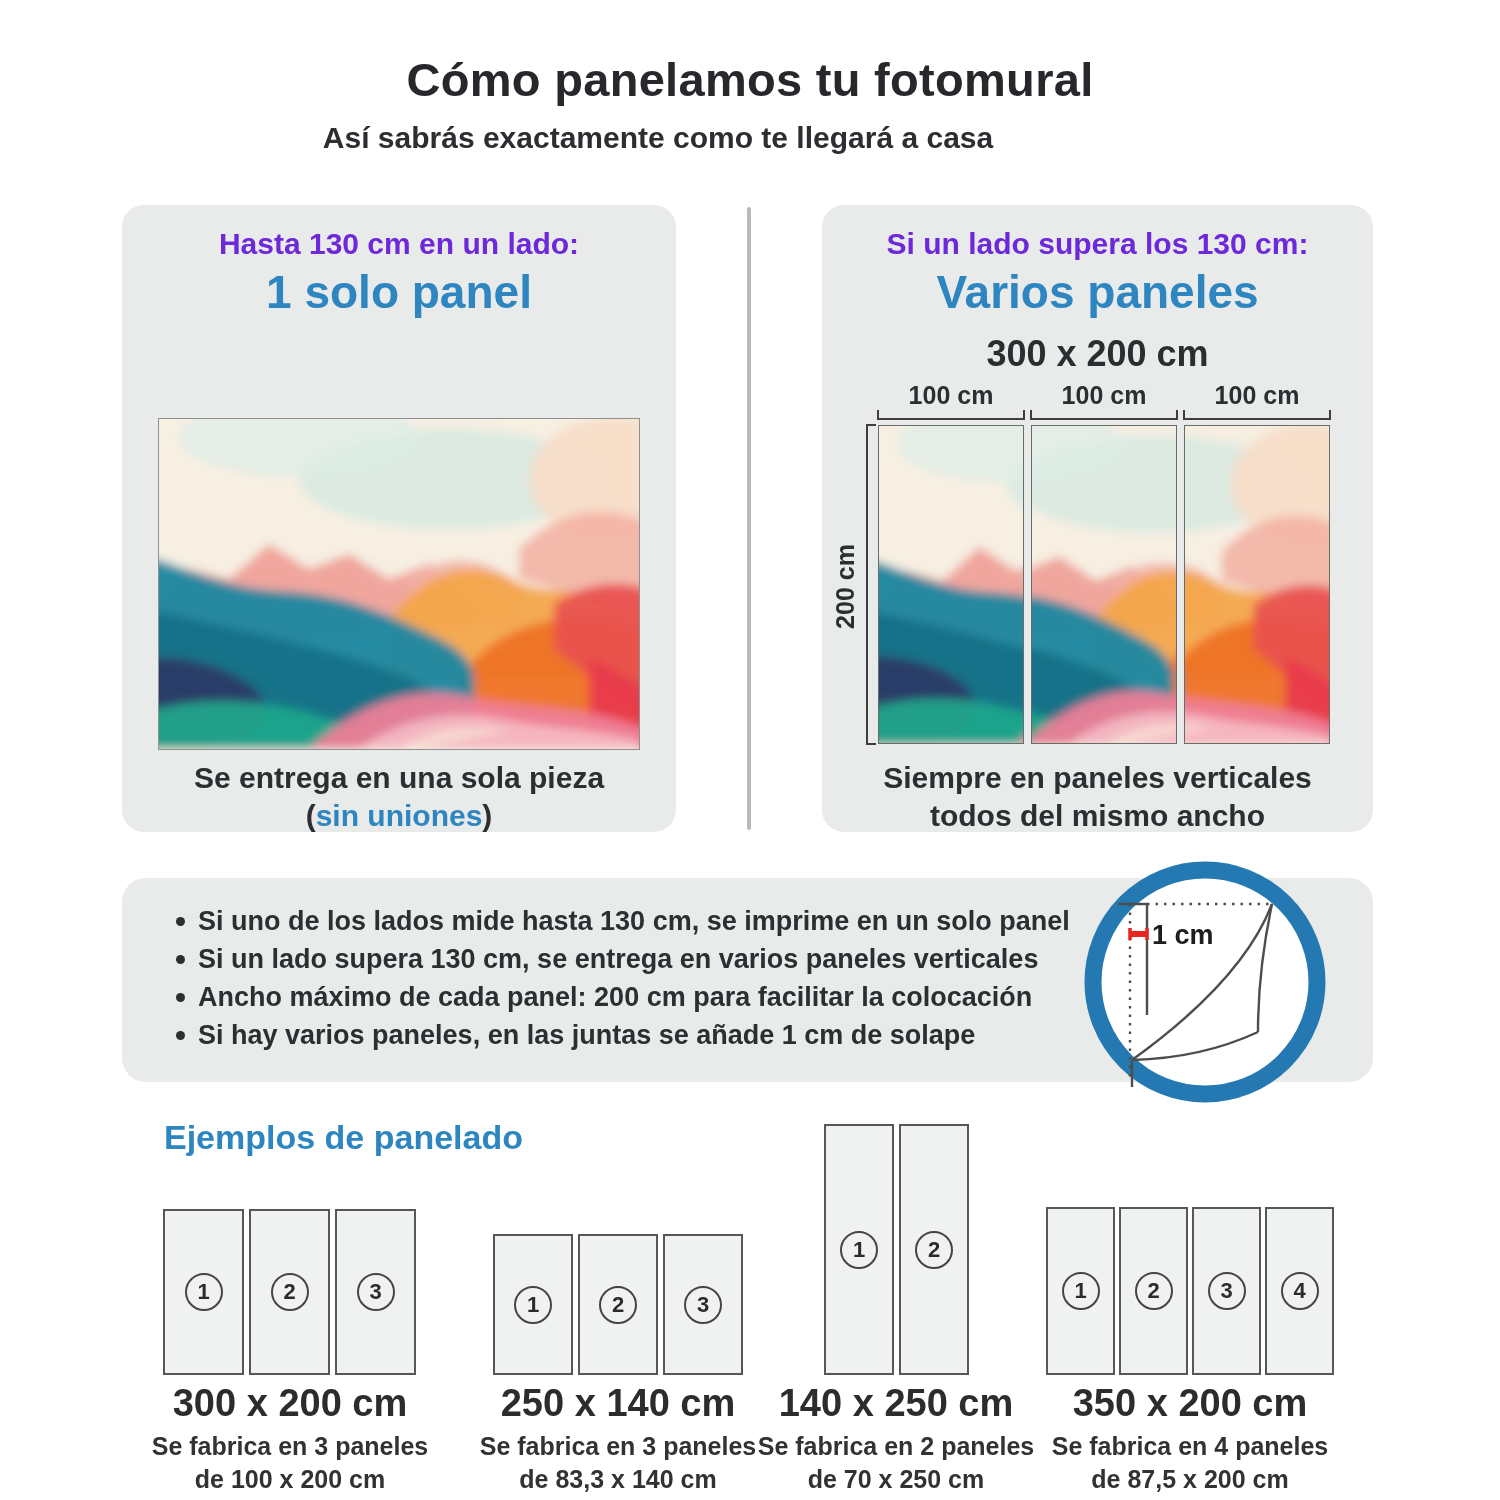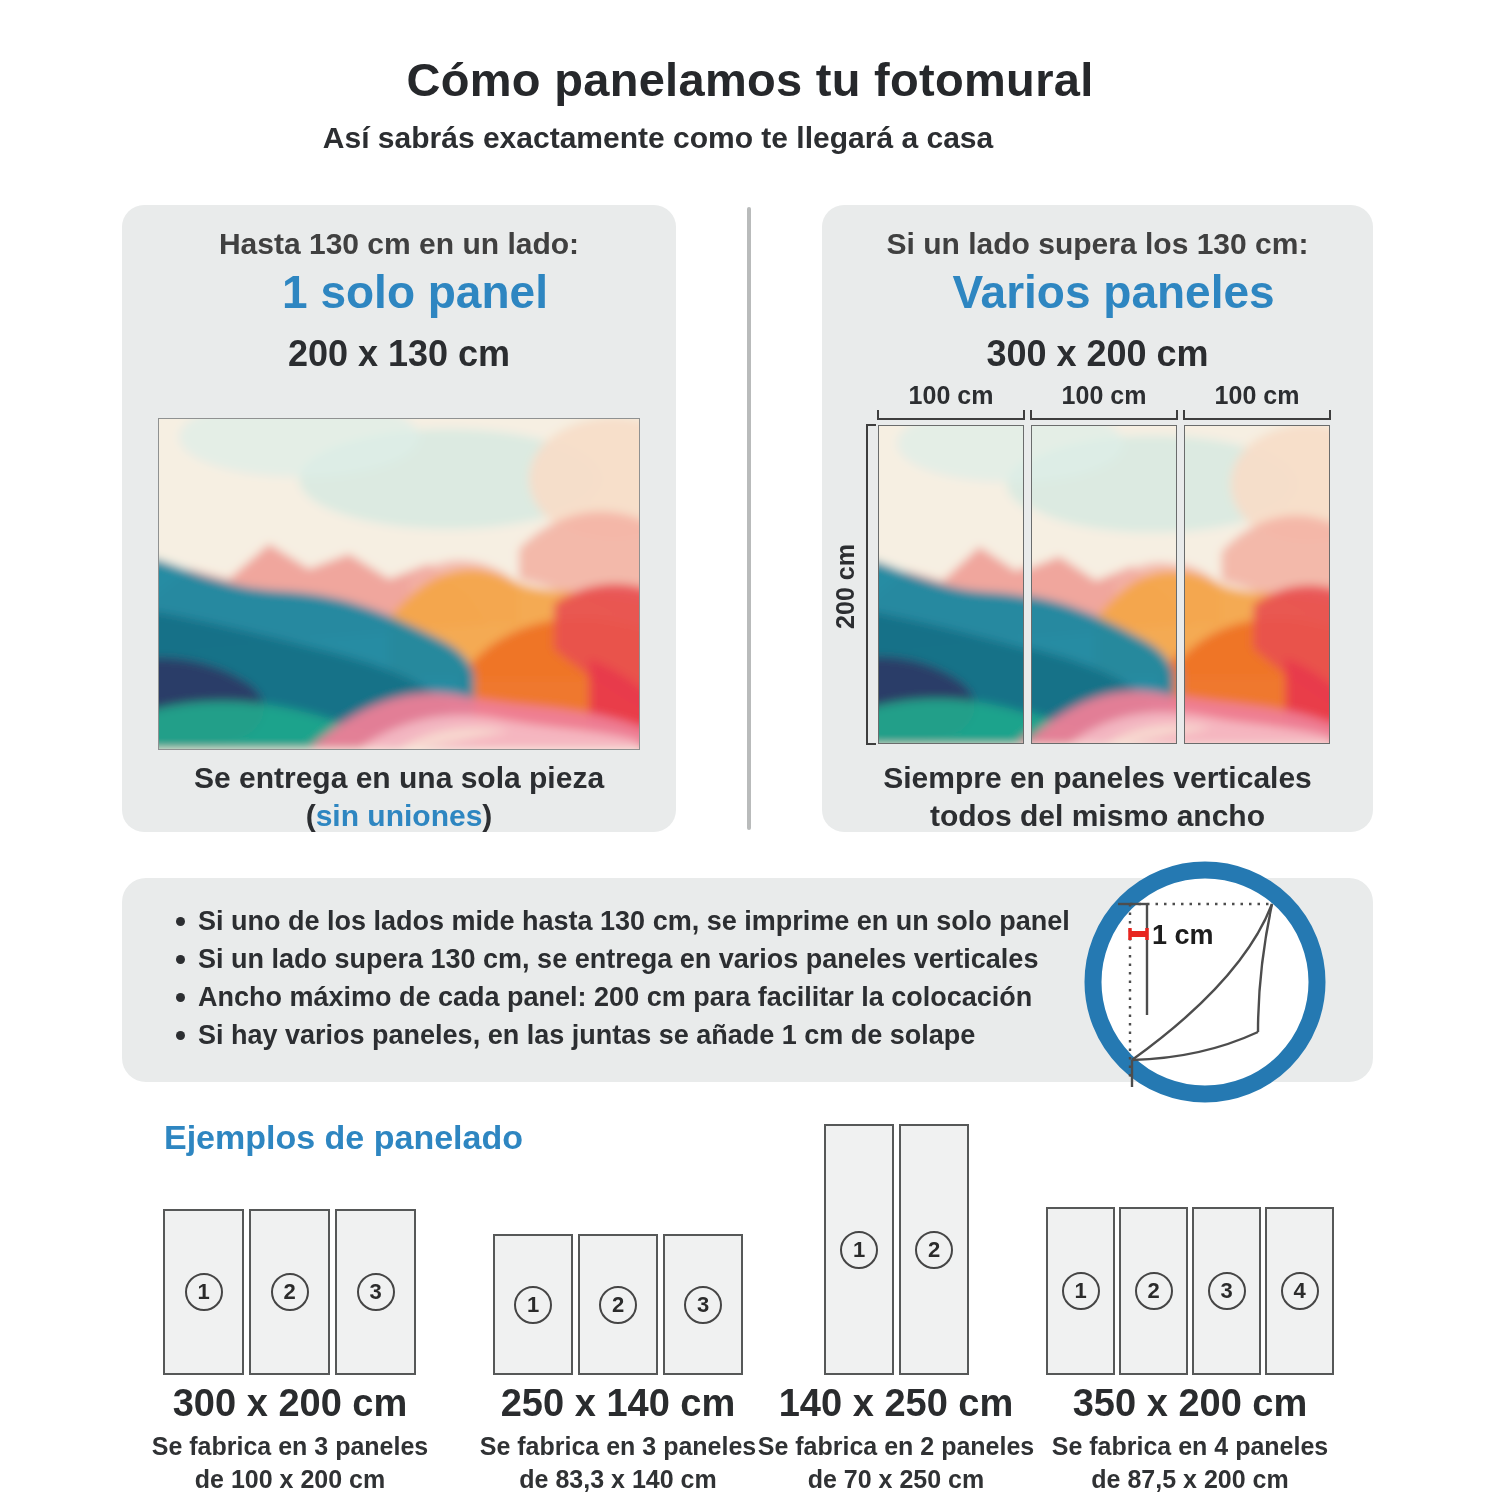--- a/index.html
+++ b/index.html
@@ -11,22 +11,22 @@
   
   .main-title{left:0;top:30px;width:1500px;font-size:47px;font-weight:800;letter-spacing:.3px;color:#26282b;}
   .main-sub{left:0;top:99px;width:1316px;font-size:30px;font-weight:600;color:#2c2e31;}
 
   
   .card{background:#e9ebeb;border-radius:22px;}
   .card-left{left:122px;top:183px;width:554px;height:627px;}
   .card-right{left:822px;top:183px;width:551px;height:627px;}
   .divider{left:747px;top:185px;width:4px;height:623px;background:#b9bbbb;border-radius:2px;}
 
-  .card-cond{left:0;top:22px;width:100%;font-size:30px;font-weight:800;color:#404040;}
-  .card-highlight{left:16px;top:60px;width:100%;font-size:46px;font-weight:800;color:#2e86c1;}
+  .card-cond{left:0;top:22px;width:100%;font-size:30px;font-weight:800;color:#6d28d9;}
+  .card-highlight{left:0;top:60px;width:100%;font-size:46px;font-weight:800;color:#2e86c1;}
   .card-size{left:0;top:128px;width:100%;font-size:36px;font-weight:800;color:#2b2d30;}
   .card-foot1{left:0;top:556px;width:100%;font-size:30px;font-weight:600;color:#2c2e31;}
   .card-foot2{left:0;top:594px;width:100%;font-size:30px;font-weight:600;color:#2c2e31;}
   .blue-b{color:#2e86c1;font-weight:800;}
 
   .single-img{left:36px;top:213px;width:482px;height:332px;border:1px solid #8f9191;box-sizing:border-box;background:#fff;}
   .single-img svg{display:block;}
 
   .mpanel{top:220px;width:146px;height:319px;overflow:hidden;border:1px solid #6a6c6c;box-sizing:border-box;background:#fff;}
   .mpanel svg{position:absolute;top:0;}
@@ -85,21 +85,20 @@
 </svg>
 
 <div id="canvas">
 
   <div class="abs ctr main-title">Cómo panelamos tu fotomural</div>
   <div class="abs ctr main-sub">Así sabrás exactamente como te llegará a casa</div>
 
   <div class="abs card card-left">
     <div class="abs ctr card-cond">Hasta 130 cm en un lado:</div>
     <div class="abs ctr card-highlight">1 solo panel</div>
-    <div class="abs ctr card-size">200 x 130 cm</div>
     <div class="abs single-img">
       <svg viewBox="0 0 480 330" width="480" height="330" preserveAspectRatio="none">
           <use href="#art" xlink:href="#art"></use>
         </svg>
     </div>
     <div class="abs ctr card-foot2"><span>(</span><span class="blue-b">sin uniones</span><span>)</span></div>
     <div class="abs ctr card-foot1">Se entrega en una sola pieza</div>
   </div>
 
   <div class="abs divider"></div>

